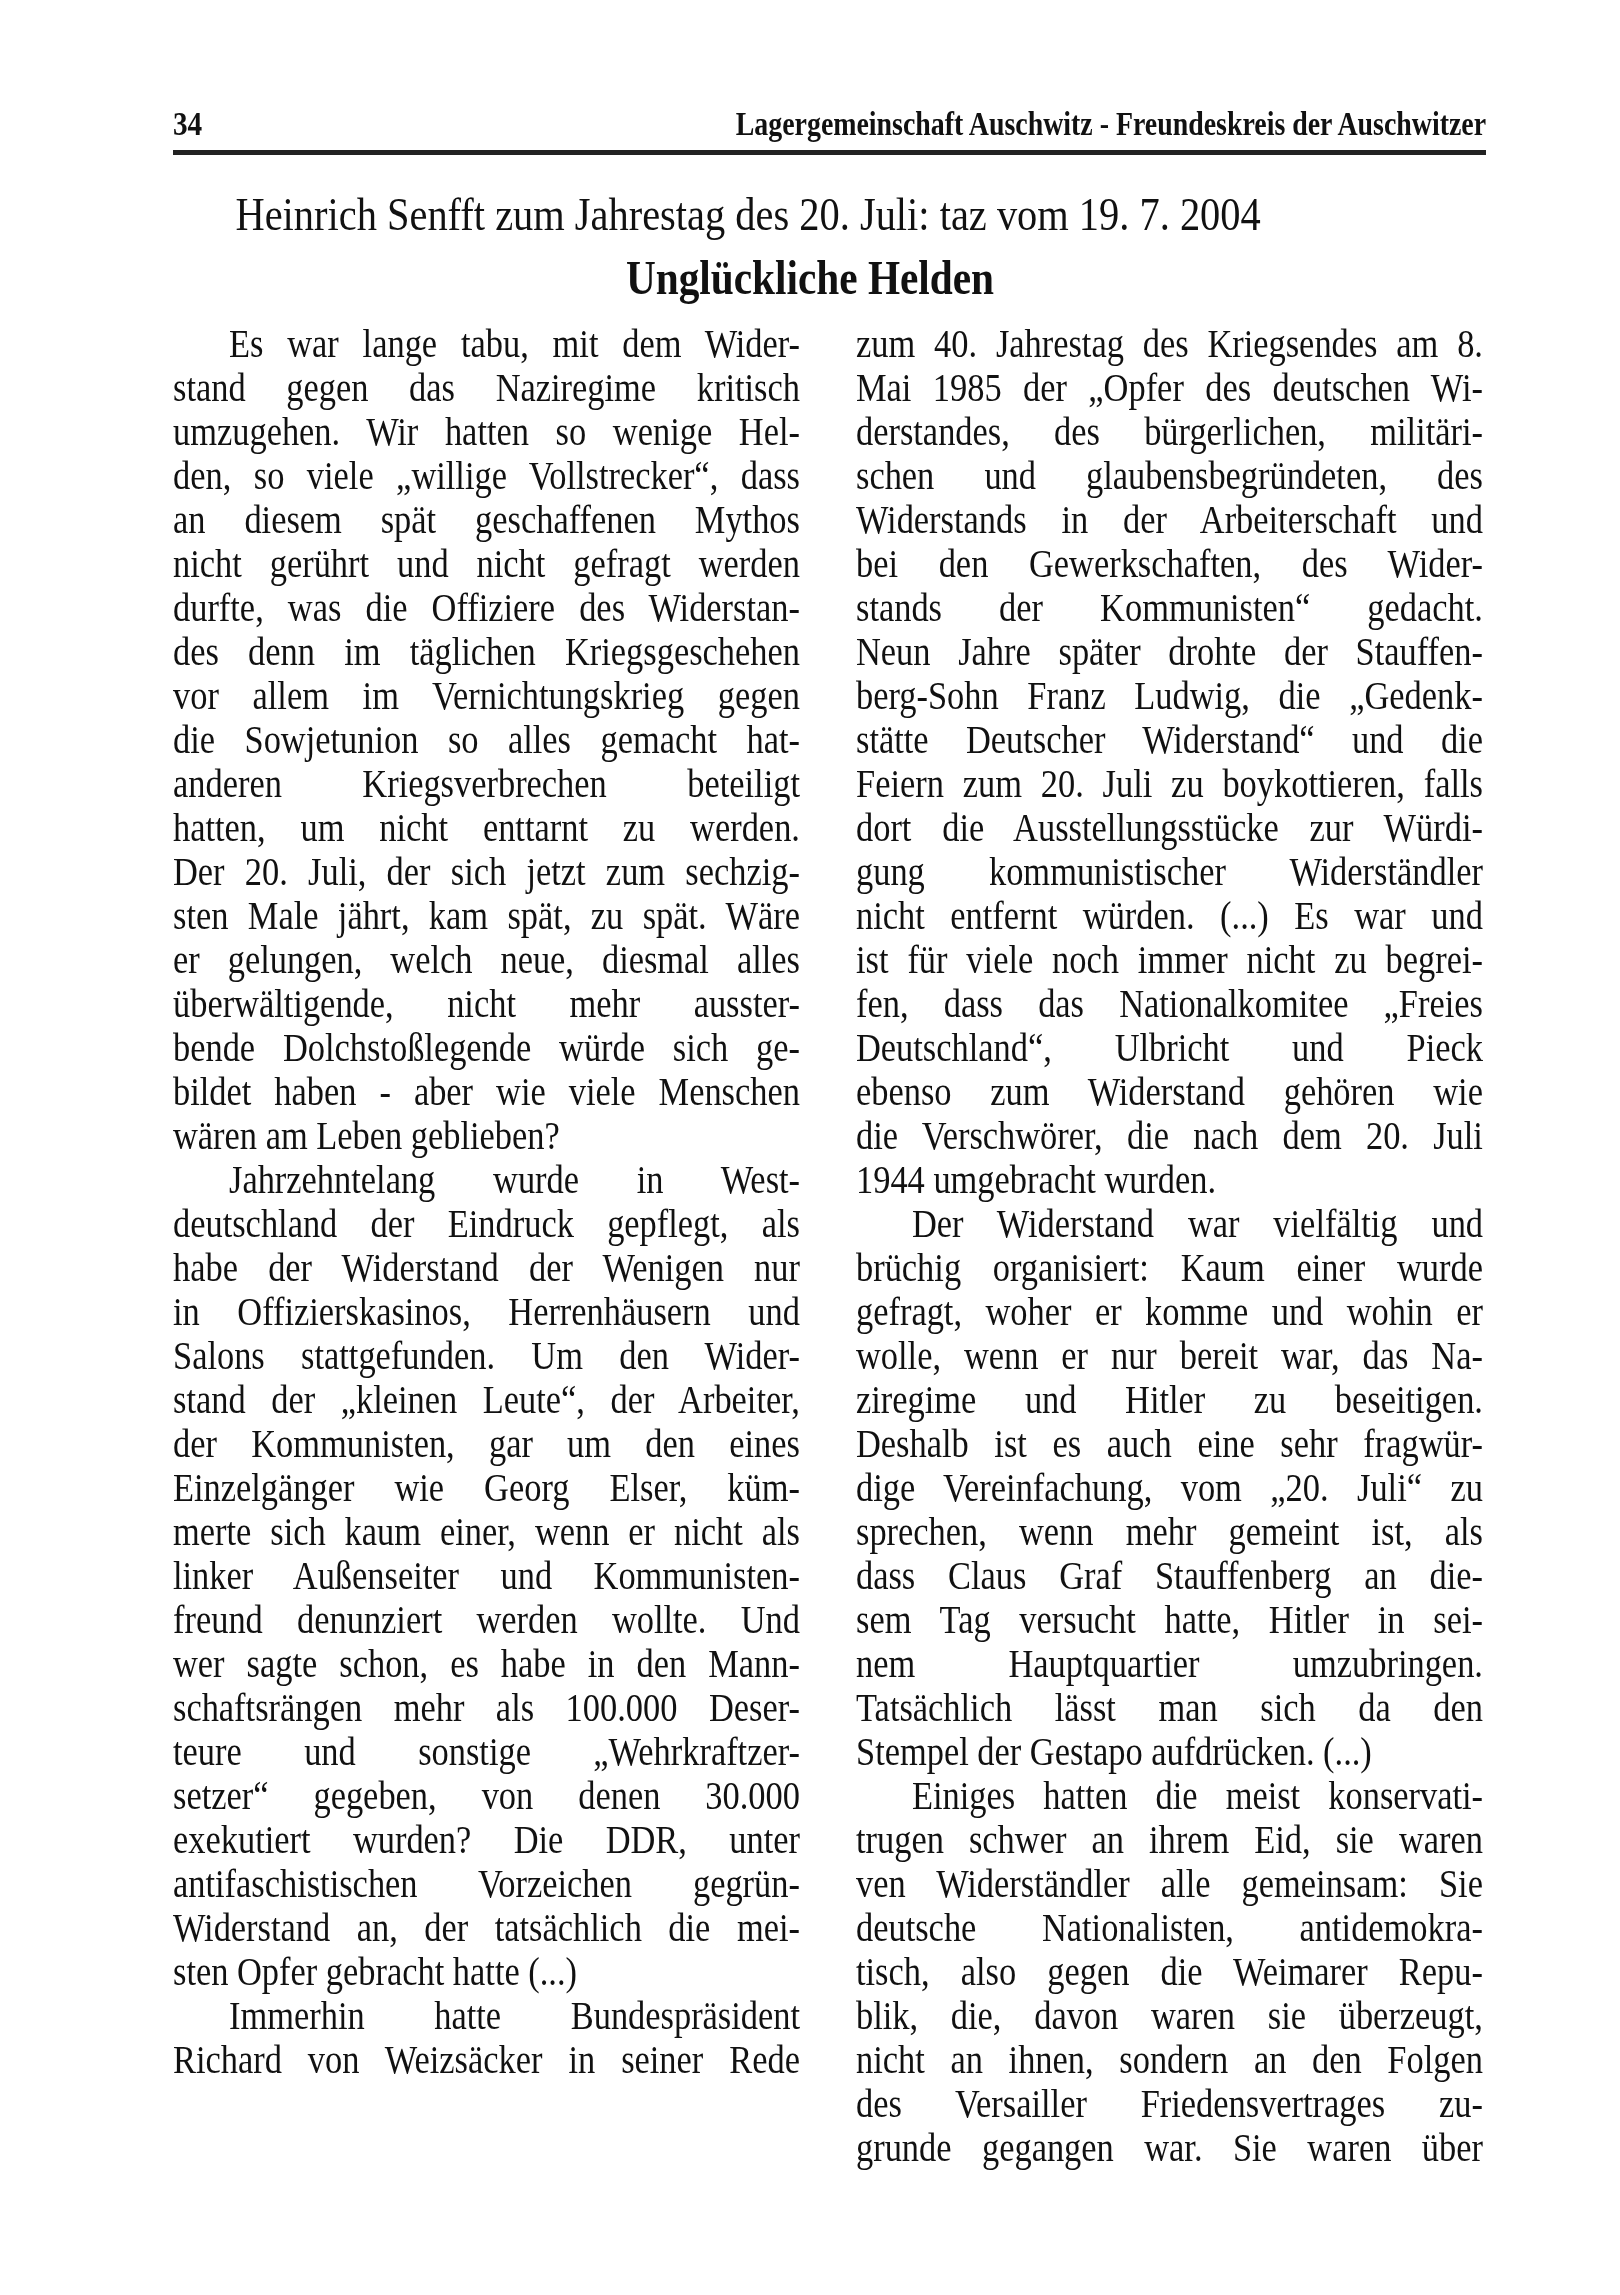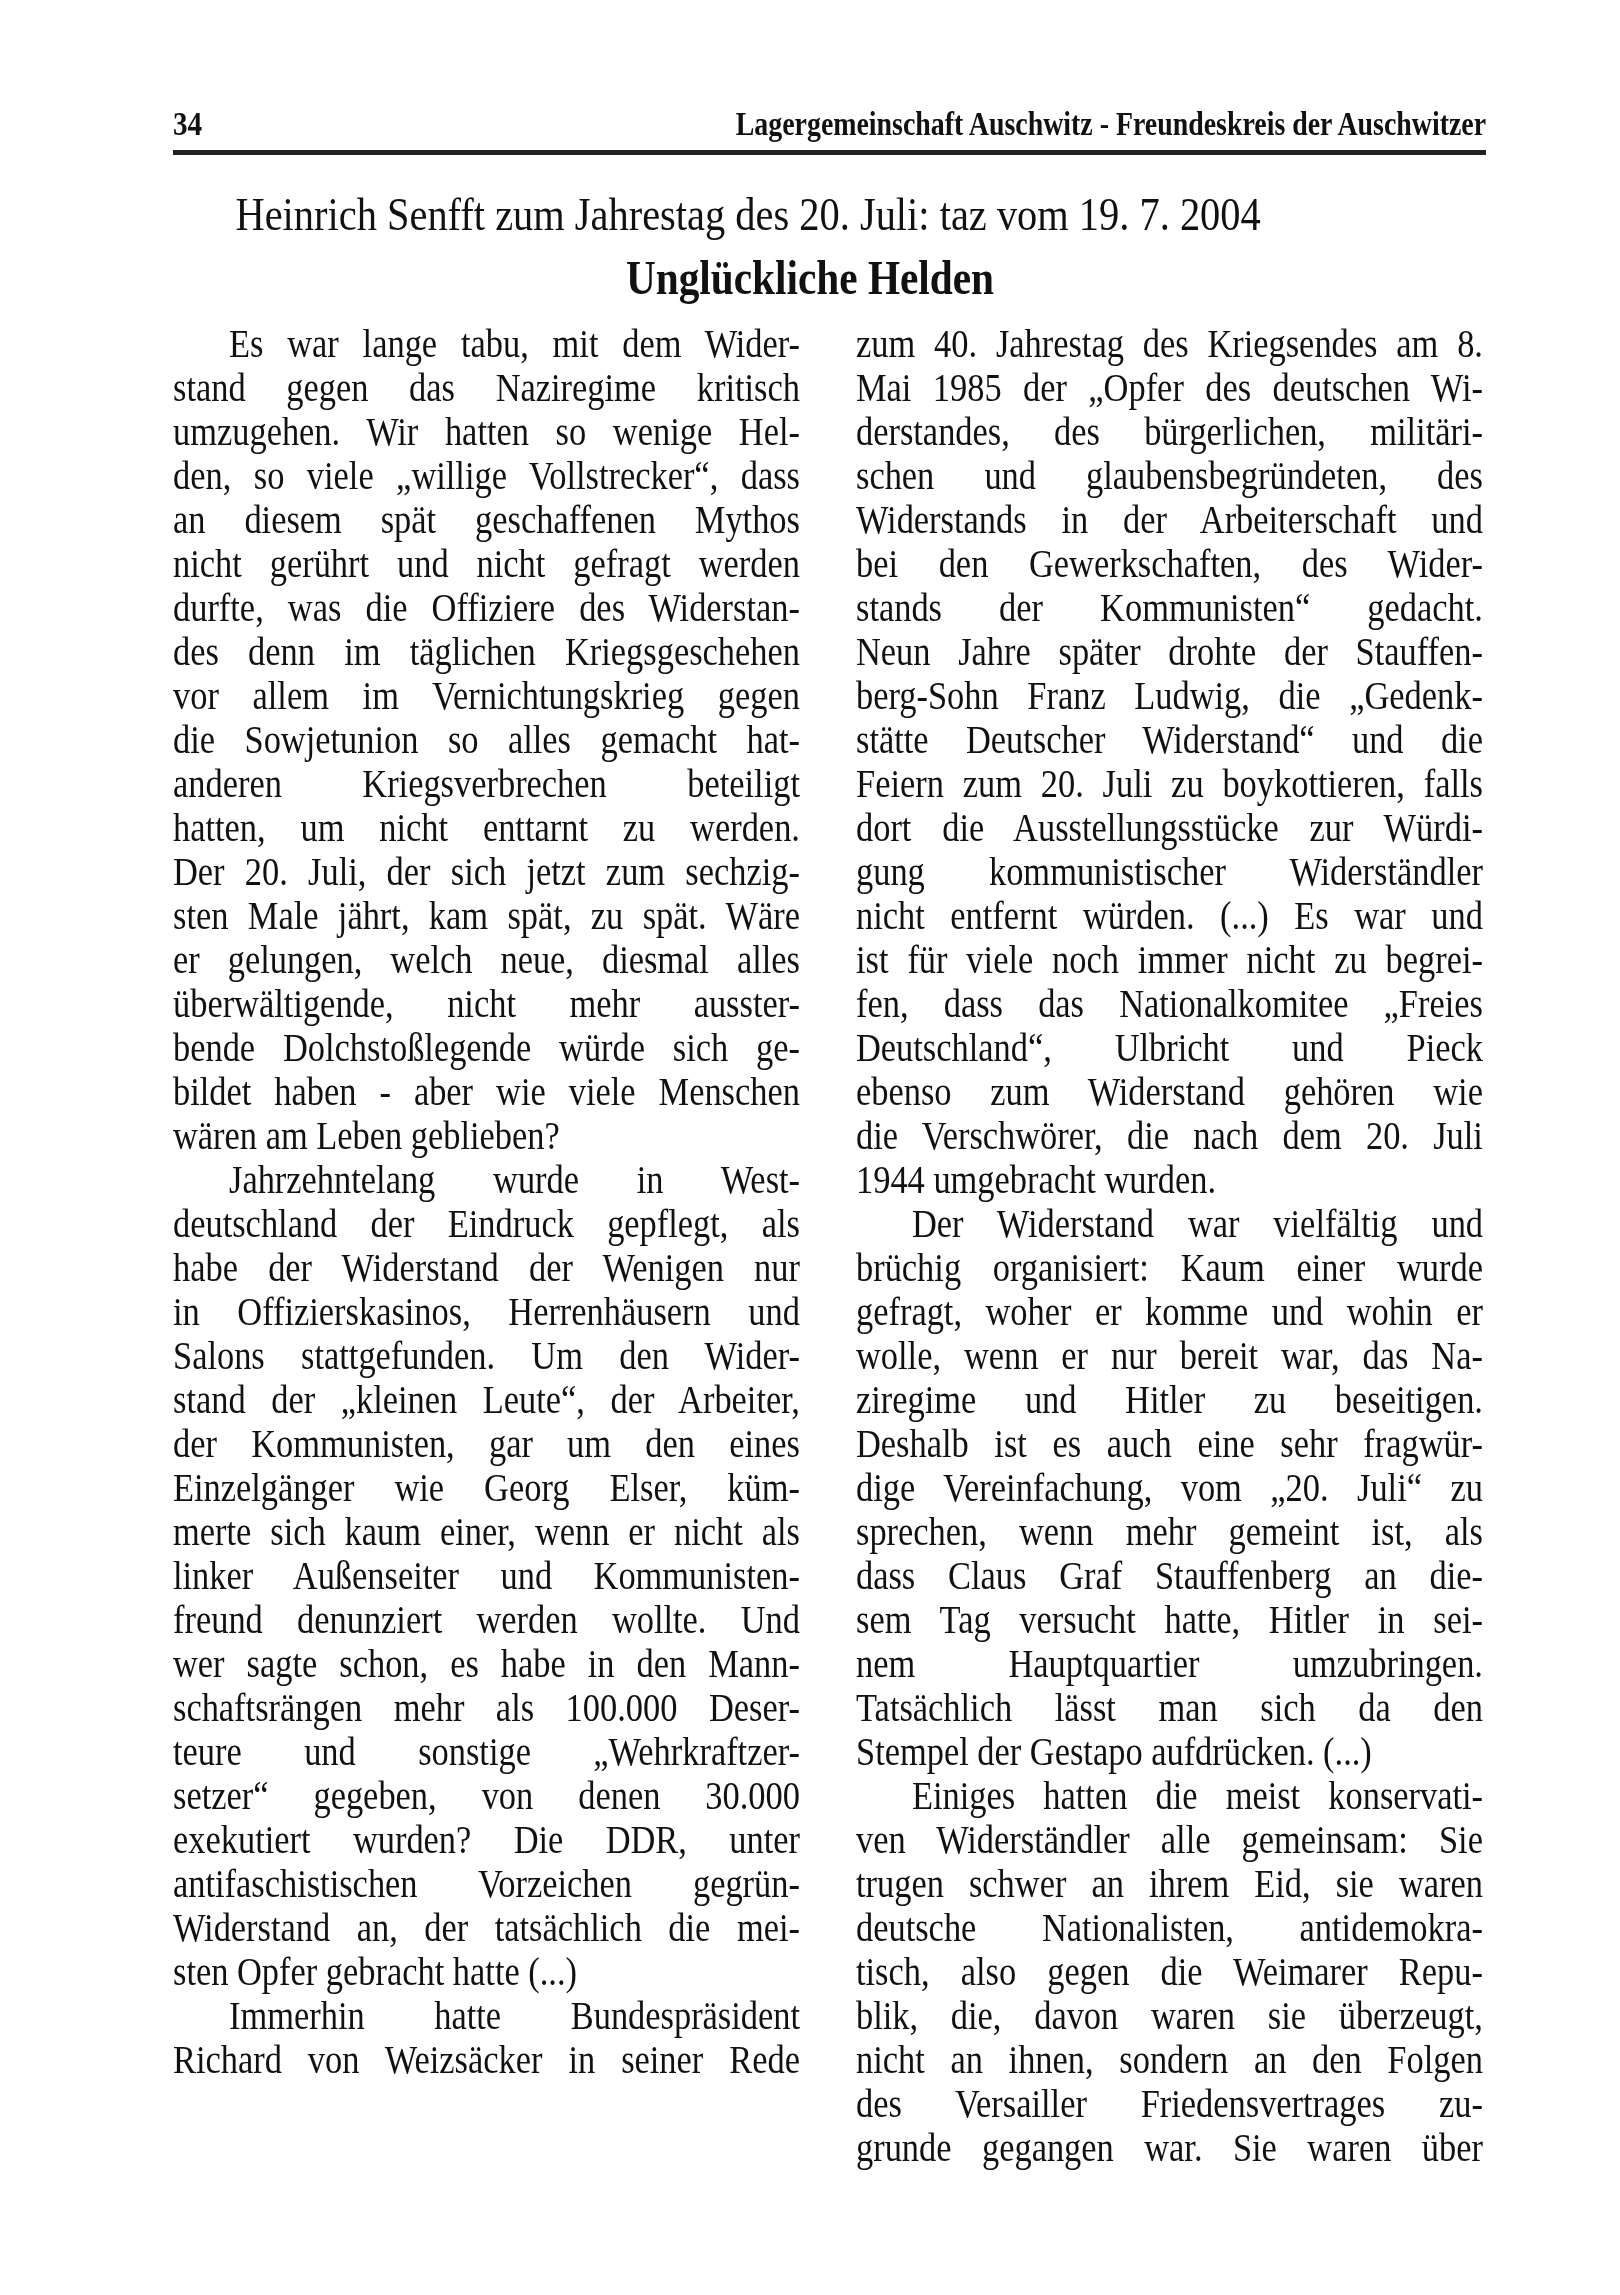--- a/index.html
+++ b/index.html
@@ -260,26 +260,26 @@
     <div class="line justify">
       <span class="txt" style="width: 729px; transform: scaleX(0.86);">Tatsächlich lässt man sich da den</span>
     </div>
     <div class="line">
       <span class="txt" style="width: auto; transform: scaleX(0.86);">Stempel der Gestapo aufdrücken. (...)</span>
     </div>
     <div class="line indent justify">
       <span class="txt" style="width: 664px; transform: scaleX(0.86);">Einiges hatten die meist konservati-</span>
     </div>
     <div class="line justify">
+      <span class="txt" style="width: 729px; transform: scaleX(0.86);">trugen schwer an ihrem Eid, sie waren</span>
+    </div>
+    <div class="line justify">
       <span class="txt" style="width: 729px; transform: scaleX(0.86);">ven Widerständler alle gemeinsam: Sie</span>
     </div>
     <div class="line justify">
-      <span class="txt" style="width: 729px; transform: scaleX(0.86);">trugen schwer an ihrem Eid, sie waren</span>
-    </div>
-    <div class="line justify">
       <span class="txt" style="width: 729px; transform: scaleX(0.86);">deutsche Nationalisten, antidemokra-</span>
     </div>
     <div class="line justify">
       <span class="txt" style="width: 729px; transform: scaleX(0.86);">tisch, also gegen die Weimarer Repu-</span>
     </div>
     <div class="line justify">
       <span class="txt" style="width: 729px; transform: scaleX(0.86);">blik, die, davon waren sie überzeugt,</span>
     </div>
     <div class="line justify">
       <span class="txt" style="width: 729px; transform: scaleX(0.86);">nicht an ihnen, sondern an den Folgen</span>

